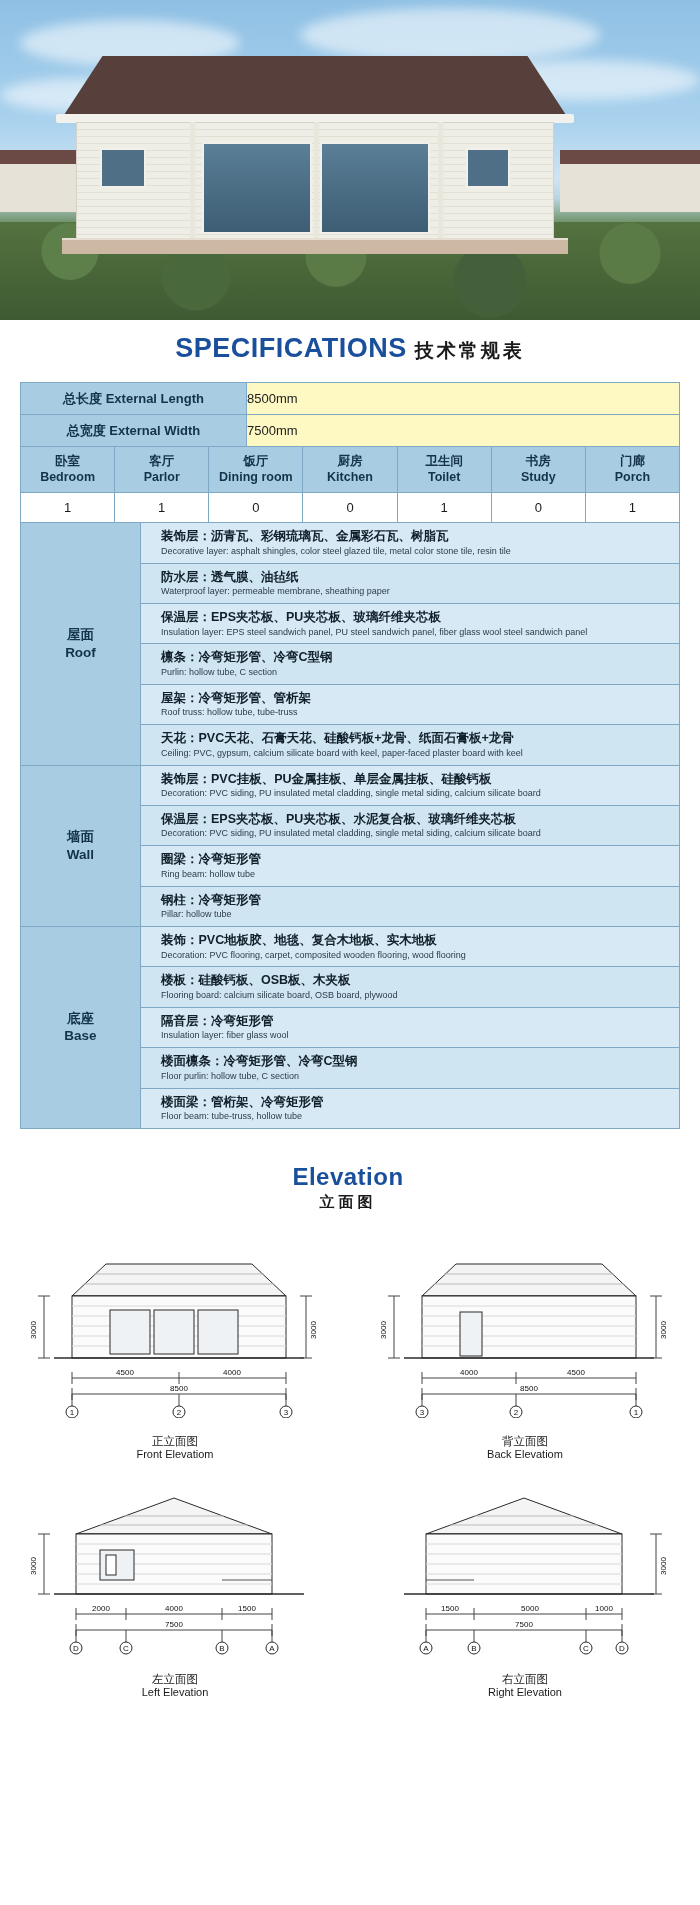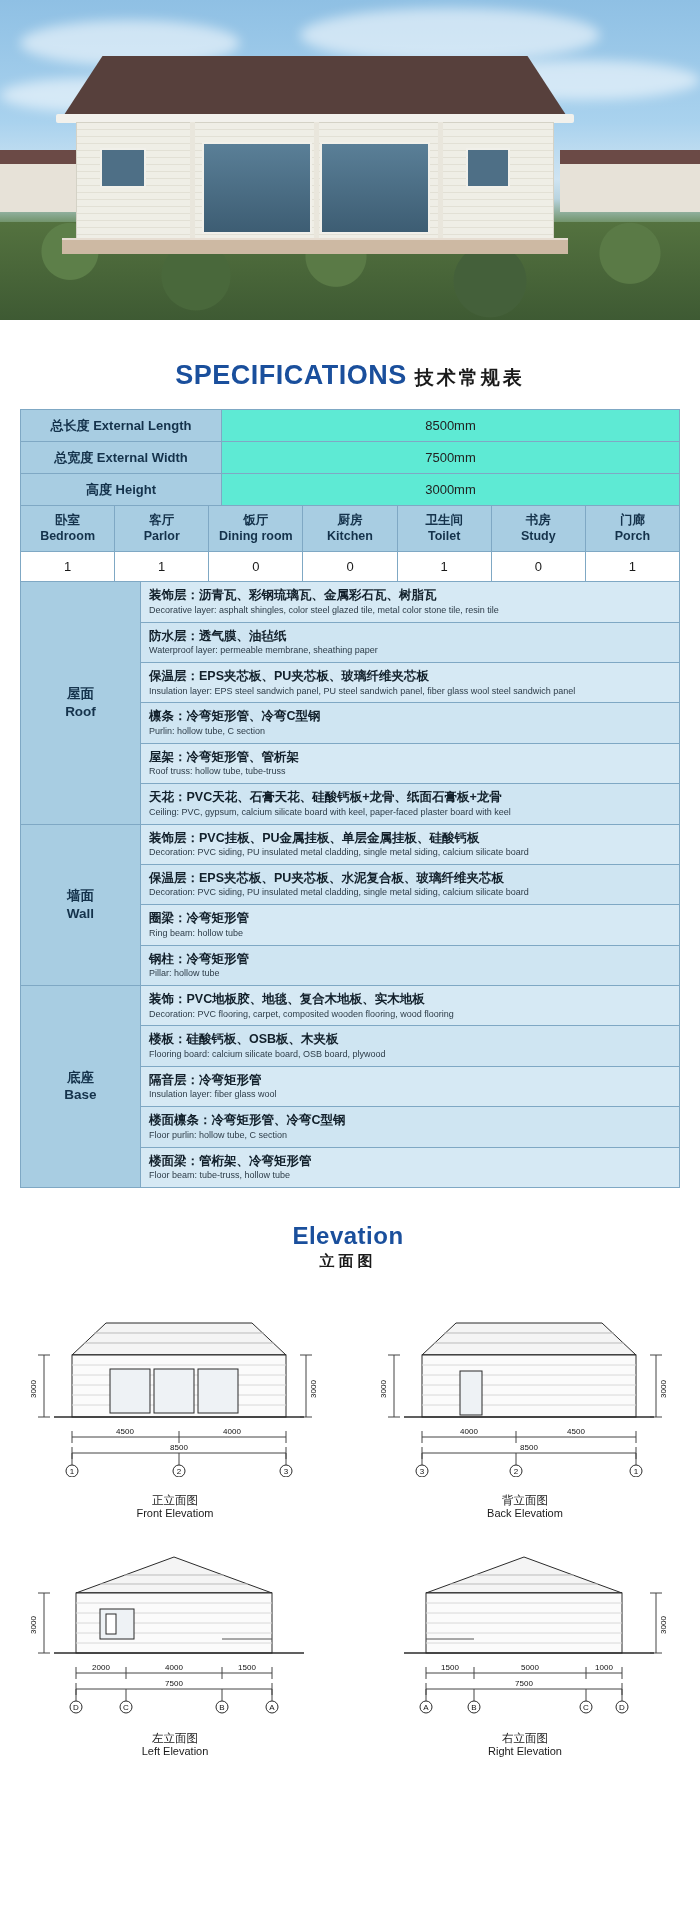--- a/index.html
+++ b/index.html
@@ -68,21 +68,21 @@
   .hero .door-glass {
     position:absolute; background:linear-gradient(#5a7f97, #3d5d73);
     border:2px solid #f1f0ea;
   }
   .hero .post {
     position:absolute; width:5px; background:#e9e6dc; top:66px; height:118px;
   }
 
   
   .spec-heading {
-    text-align:center; padding:40px 0 18px 0;
+    text-align:center; padding:13px 0 18px 0;
   }
   .spec-heading .en {
     font-size:27px; font-weight:bold; color:#1a4f9c; letter-spacing:.5px;
   }
   .spec-heading .cn {
     font-size:19px; font-weight:bold; color:#1a1a1a; letter-spacing:3px;
     margin-left:8px;
   }
 
   
@@ -90,41 +90,41 @@
     border-collapse:collapse; width:660px; margin:0 auto; table-layout:fixed;
   }
   .t-main td, .t-rooms td, .t-struct td {
     border:1px solid #7fa8c4; padding:0;
   }
   .lbl {
     background:#a8cde2; color:#14324b; font-size:13px; font-weight:bold;
     text-align:center; height:32px; padding:0 6px;
   }
   .val {
-    background:#5eead4; color:#222; font-size:13px; text-align:center; height:32px;
+    background:#fef9c3; color:#222; font-size:13px; height:32px;
   }
   .t-main { margin-bottom:0; }
-  .t-main tr td:first-child { width:201px; }
+  .t-main tr td:first-child { width:226px; }
 
   .t-rooms { margin-top:-1px; }
   .t-rooms td.head {
     background:#a8cde2; color:#14324b; font-weight:bold; font-size:12.5px;
     text-align:center; padding:7px 2px; line-height:1.25;
   }
   .t-rooms td.num {
     background:#ffffff; text-align:center; font-size:13px; height:30px;
   }
 
   .t-struct { margin-top:-1px; }
   .t-struct td.group {
     background:#a8cde2; color:#14324b; font-weight:bold; font-size:13.5px;
     text-align:center; width:120px; line-height:1.3;
   }
   .t-struct td.item {
-    background:#d6e9f4; padding:5px 8px; line-height:1.32;
+    background:#d6e9f4; padding:5px 20px; line-height:1.32;
   }
   .t-struct td.item .cn {
     font-size:12.5px; color:#12202b; font-weight:bold; display:block;
   }
   .t-struct td.item .en {
     font-size:9px; color:#2d3c48; display:block; margin-top:1px;
   }
   .t-struct tr.alt td.item { background:#cfe5f2; }
 
   
@@ -181,24 +181,20 @@
 
   <table class="t-main">
     <tbody>
       <tr>
         <td class="lbl">总长度 External Length</td>
         <td class="val">8500mm</td>
       </tr>
       <tr>
         <td class="lbl">总宽度  External Width</td>
         <td class="val">7500mm</td>
-      </tr>
-      <tr>
-        <td class="lbl">高度  Height</td>
-        <td class="val">3000mm</td>
       </tr>
     </tbody>
   </table>
 
   <table class="t-rooms">
     <tbody>
       <tr>
         <td class="head">
           <span>卧室</span><br>
           <span>Bedroom</span>

